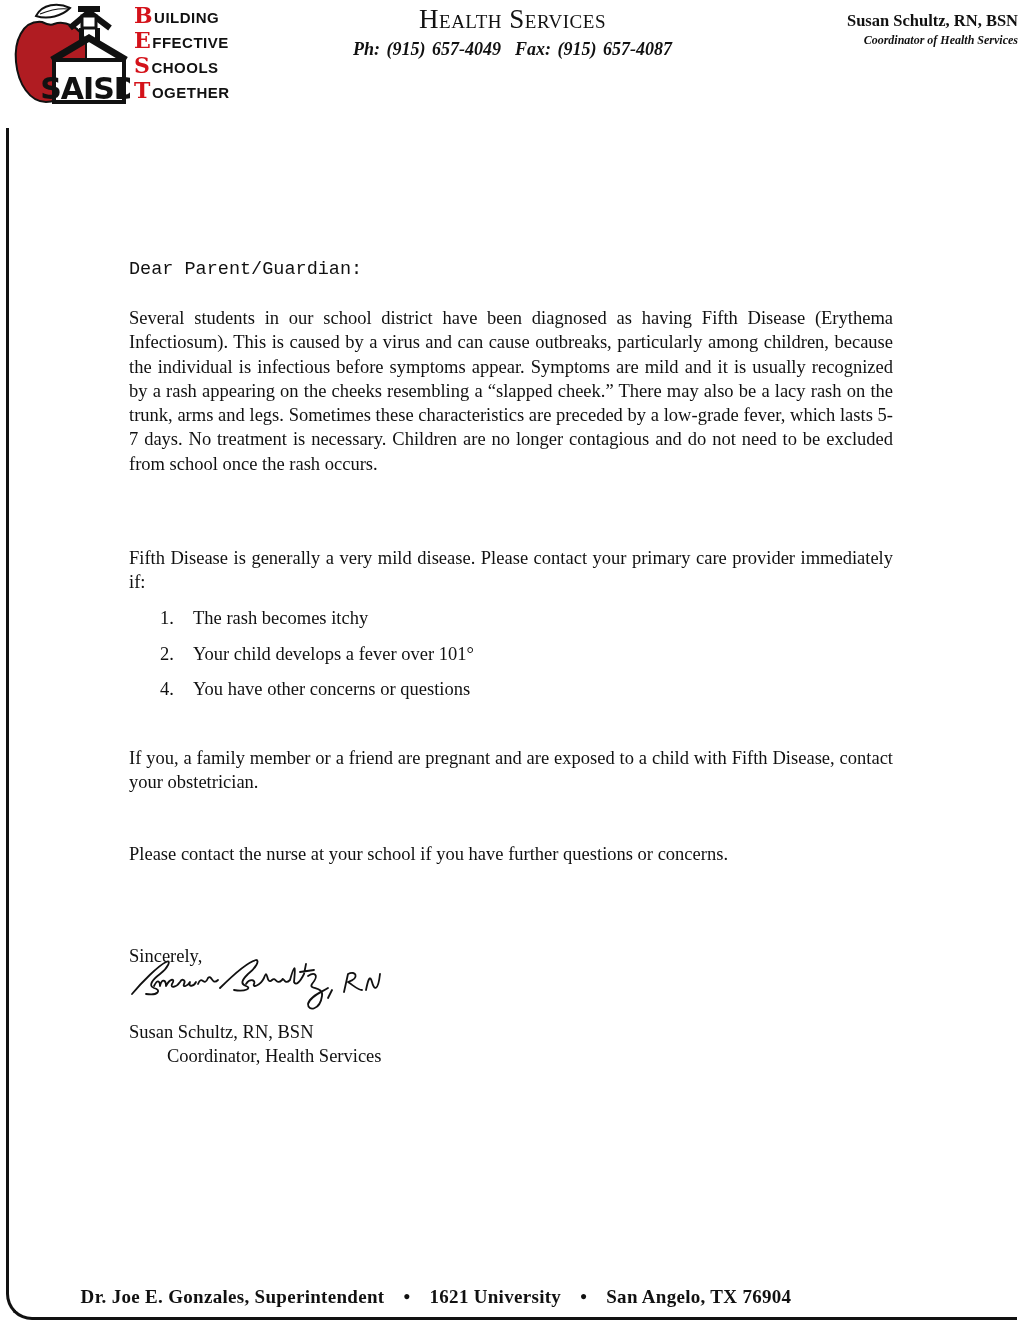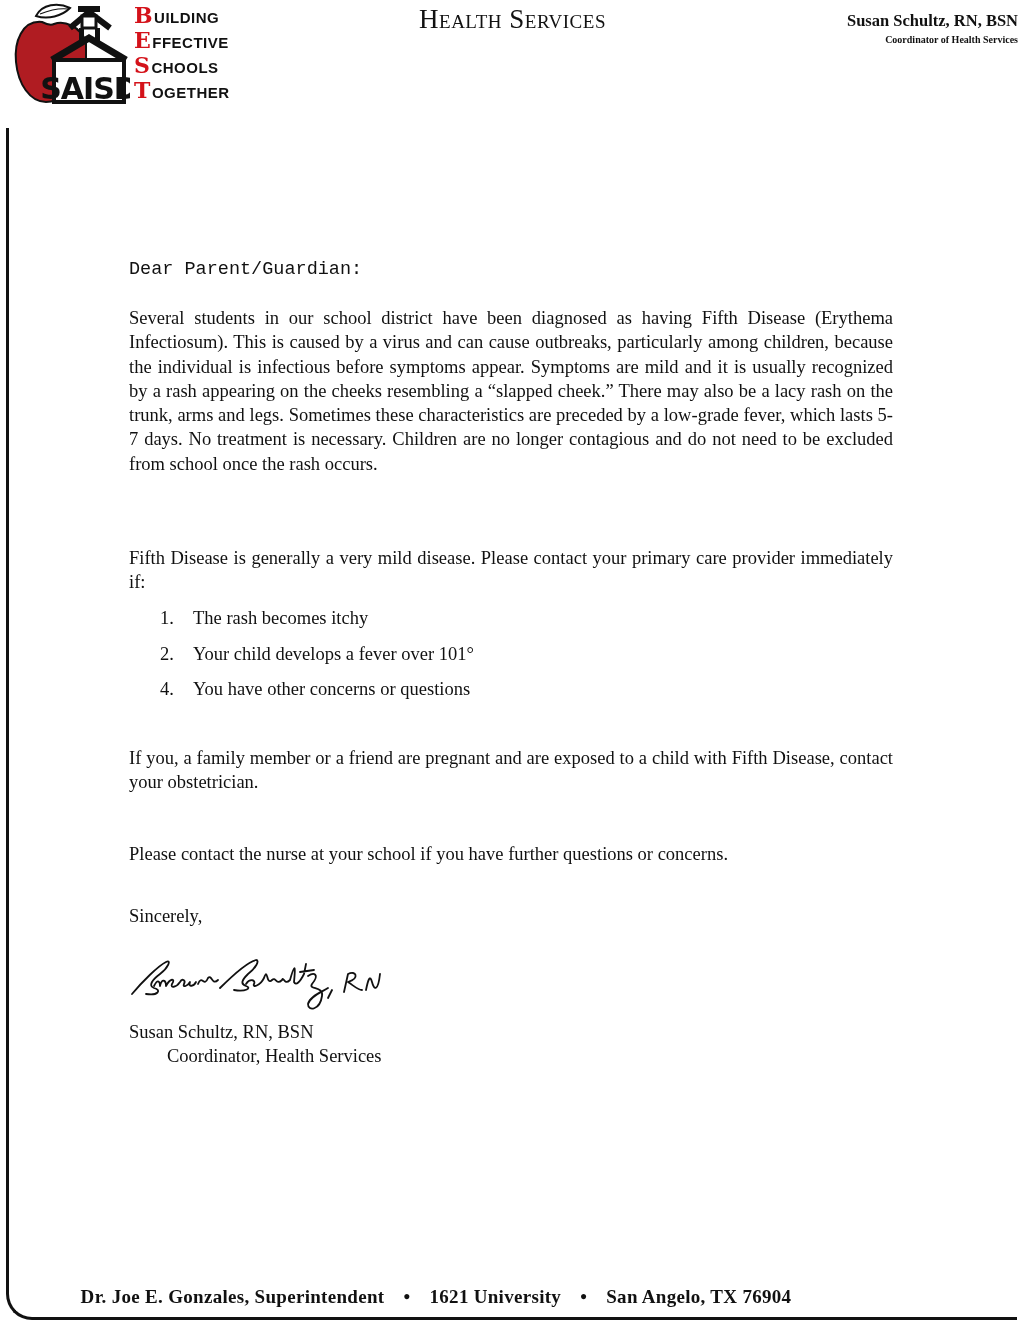--- a/index.html
+++ b/index.html
@@ -11,39 +11,39 @@
     .best { left: 134px; top: 4px; font-family: "Liberation Sans", sans-serif; font-weight: bold; color: #111; line-height: 23px; font-size: 15px; letter-spacing: 0.5px; }
     .best .row { white-space: nowrap; }
     .best .cap { color: #d4121a; font-size: 22px; font-family: "DejaVu Serif", serif; font-weight: bold; margin-right: 1px; }
     .district { left: 240px; width: 545px; top: 2px; text-align: center; font-family: "Liberation Serif", serif; }
     .district .name { font-size: 31px; line-height: 38px; letter-spacing: -0.2px; }
     .district .dept { font-size: 27px; line-height: 34px; font-variant: small-caps; letter-spacing: 0.5px; }
     .district .contact { font-size: 18px; line-height: 26px; font-style: italic; font-weight: bold; word-spacing: 2px; }
     .district .contact span + span { margin-left: 14px; }
     .coord { right: 2px; top: 10px; text-align: right; font-family: "Liberation Serif", serif; }
     .coord .nm { font-size: 16.5px; font-weight: bold; line-height: 22px; }
-    .coord .tt { font-size: 10px; font-weight: bold; line-height: 16px; }
+    .coord .tt { font-size: 12px; font-style: italic; font-weight: bold; line-height: 16px; }
 
     
     .frame-left { left: 6px; top: 128px; width: 3px; height: 1165px; background: #111; }
     .frame-corner { left: 6px; top: 1290px; width: 34px; height: 30px; border-left: 3px solid #111; border-bottom: 3px solid #111; border-bottom-left-radius: 26px; box-sizing: border-box; }
     .frame-bottom { left: 38px; top: 1317px; width: 979px; height: 3px; background: #111; }
 
     
     .letter { left: 129px; width: 764px; font-family: "Liberation Serif", serif; font-size: 18.5px; line-height: 24.3px; }
     .letter p { margin: 0; text-align: justify; }
     .salutation { top: 258px; font-family: Liberation Mono, monospace; }
     .para1 { top: 306px; }
     .para2 { top: 546px; }
     .list { left: 160px; top: 606px; font-family: "Liberation Serif", serif; font-size: 18.5px; margin: 0; padding: 0; list-style: none; }
     .list li { height: 35.5px; line-height: 24px; white-space: nowrap; }
     .list .num { display: inline-block; width: 33px; }
     .para3 { top: 746px; }
     .para4 { top: 842px; }
-    .closing { top: 904px; }
+    .closing { top: 944px; }
     .signature { left: 128px; top: 952px; width: 345px; height: 70px; }
     .sig-name { top: 1020px; }
     .sig-title { top: 1044px; margin-left: 38px; }
 
     
     .footer { left: 0; width: 872px; top: 1286px; text-align: center; font-family: "Liberation Serif", serif; font-size: 19px; font-weight: bold; letter-spacing: 0.3px; }
     .footer .dot { display: inline-block; margin: 0 14px; }
   </style>
 </head>
 <body>
@@ -69,20 +69,23 @@
 
 <div class="abs best">
   <div class="row"><span class="cap">B</span><span>UILDING</span></div>
   <div class="row"><span class="cap">E</span><span>FFECTIVE</span></div>
   <div class="row"><span class="cap">S</span><span>CHOOLS</span></div>
   <div class="row"><span class="cap">T</span><span>OGETHER</span></div>
 </div>
 
 <div class="abs district">
   <div class="dept">Health Services</div>
+  <div class="contact">
+    <span>Ph: (915) 657-4049</span><span>Fax: (915) 657-4087</span>
+  </div>
 </div>
 
 <div class="abs coord">
   <div class="nm">Susan Schultz, RN, BSN</div>
   <div class="tt">Coordinator of Health Services</div>
 </div>
 
 <div class="abs frame-left"></div>
 <div class="abs frame-corner"></div>
 <div class="abs frame-bottom"></div>

